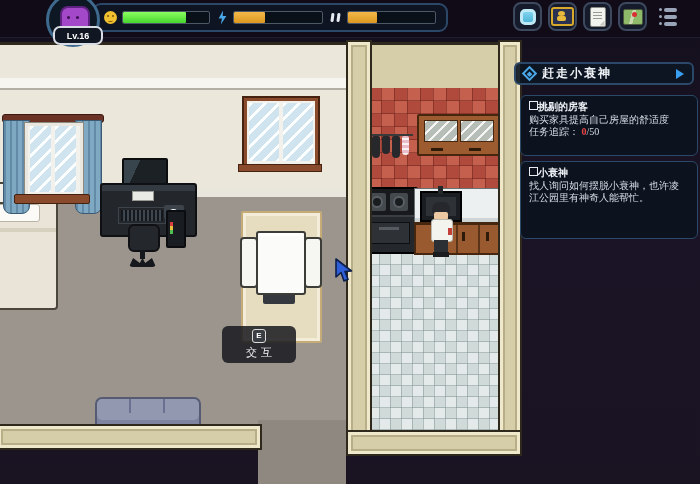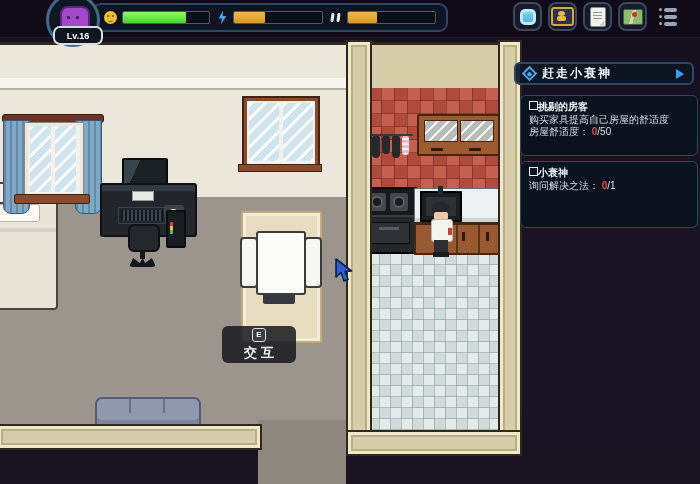--- a/index.html
+++ b/index.html
@@ -118,21 +118,21 @@
   .player .shirt{position:absolute;left:3px;top:17px;width:20px;height:21px;background:#f4f4ef;border:1px solid #b9b9b0;border-radius:3px;}
   .player .item{position:absolute;left:20px;top:26px;width:4px;height:7px;background:#c24038;}
   .player .pants{position:absolute;left:6px;top:38px;width:14px;height:13px;background:#2c2f34;}
   .player .shoes{position:absolute;left:5px;top:50px;width:16px;height:5px;background:#1a1c20;}
 
   
   .prompt{left:222px;top:326px;width:74px;height:37px;background:rgba(23,25,30,.85);border-radius:6px;z-index:6;
     display:flex;flex-direction:column;align-items:center;justify-content:center;gap:2px;}
   .keycap{width:12px;height:12px;background:#3a3d42;border:1.5px solid #dcdcdc;border-radius:3px;
     color:#fff;font-size:8px;font-weight:bold;display:flex;align-items:center;justify-content:center;line-height:1;}
-  .prompt-label{color:#f2f4f6;font-size:13px;font-weight:bold;letter-spacing:4px;text-indent:4px;}
+  .prompt-label{color:#f2f4f6;font-size:11px;font-weight:normal;letter-spacing:4px;text-indent:4px;}
 
   
   .top-shade{left:0;top:0;width:700px;height:37px;background:rgba(10,7,15,.45);border-bottom:1px solid rgba(70,90,130,.25);z-index:8;}
   .hud{z-index:10;}
   .bars-panel{left:92px;top:3px;width:356px;height:29px;background:rgba(14,22,36,.92);border:2px solid #2c4868;border-radius:9px;
     display:flex;align-items:center;gap:7px;padding:0 10px;box-sizing:border-box;}
   .bar-group{display:flex;align-items:center;gap:5px;flex:1;}
   .bar-track{flex:1;height:11px;background:#0a1018;border:1px solid #4c5868;border-radius:2px;overflow:hidden;}
   .bar-fill{height:100%;border-radius:1px;}
   .fill-green{background:linear-gradient(180deg,#8bff60,#45d52e);}
@@ -174,24 +174,24 @@
   
   .quest{z-index:10;color:#eef2f6;}
   .quest-header{left:514px;top:62px;width:180px;height:23px;background:rgba(13,22,35,.92);border:2px solid #2c4868;border-radius:6px;
     display:flex;align-items:center;padding:0 8px;box-sizing:border-box;gap:7px;}
   .diamond{width:7px;height:7px;border:2px solid #4aa8e8;transform:rotate(45deg);background:#0d1623;position:relative;flex:none;}
   .diamond:before{content:"";position:absolute;left:1.5px;top:1.5px;width:4px;height:4px;background:#4aa8e8;}
   .quest-title{font-size:12px;font-weight:bold;letter-spacing:2px;flex:1;}
   .tri-right{width:0;height:0;border-left:8px solid #3a9ef0;border-top:5px solid transparent;border-bottom:5px solid transparent;flex:none;}
   .quest-box{left:520px;width:178px;background:rgba(11,19,30,.9);border:1.5px solid #2c4868;border-radius:6px;
     padding:5px 8px;box-sizing:border-box;font-size:10px;line-height:12.5px;}
-  .qb1{top:95px;height:61px;} .qb2{top:161px;height:67px;}
+  .qb1{top:95px;height:61px;} .qb2{top:161px;height:78px;}
   .q-titleline{font-weight:bold;display:flex;align-items:flex-start;}
   .q-check{width:7px;height:7px;border:1.3px solid #e8ecf0;flex:none;display:inline-block;}
-  .q-desc{color:#d8dee6;}
+  .q-desc{color:#d8dee6;font-family:Liberation Serif, serif;}
   .q-val{color:#e84545;font-weight:bold;}
 
   
   .cursor{left:334px;top:258px;z-index:20;}
 </style>
 </head>
 <body>
 
 <div id="stage">
 
@@ -365,33 +365,31 @@
     <div class="tri-right"></div>
   </div>
 
   <div class="abs quest-box qb1 quest">
     <div class="q-titleline">
       <span class="q-check"></span>
       <span>挑剔的房客</span>
     </div>
     <div class="q-desc">购买家具提高自己房屋的舒适度</div>
     <div class="q-desc">
-      <span>房屋舒适度：</span>
+      <span>任务追踪：</span>
       <span class="q-val">0</span><span>/50</span>
     </div>
   </div>
 
   <div class="abs quest-box qb2 quest">
     <div class="q-titleline">
       <span class="q-check"></span>
       <span>小衰神</span>
     </div>
-    <div class="q-desc">
-      <span>询问解决之法：</span>
-      <span class="q-val">0</span><span>/1</span>
-    </div>
+    <div class="q-desc">找人询问如何摆脱小衰神，也许凌</div>
+    <div class="q-desc">江公园里有神奇人能帮忙。</div>
   </div>
 
   <svg class="abs cursor" width="20" height="26" viewBox="0 0 20 26">
     <path d="M2,1 L2,19 L7,14.5 L10,23 L14,21.3 L11,13.5 L17.5,13 Z" fill="#2e5fd8" stroke="#0c1f4a" stroke-width="1.6" stroke-linejoin="round"></path>
   </svg>
 
 </div>
 
 </body></html>

